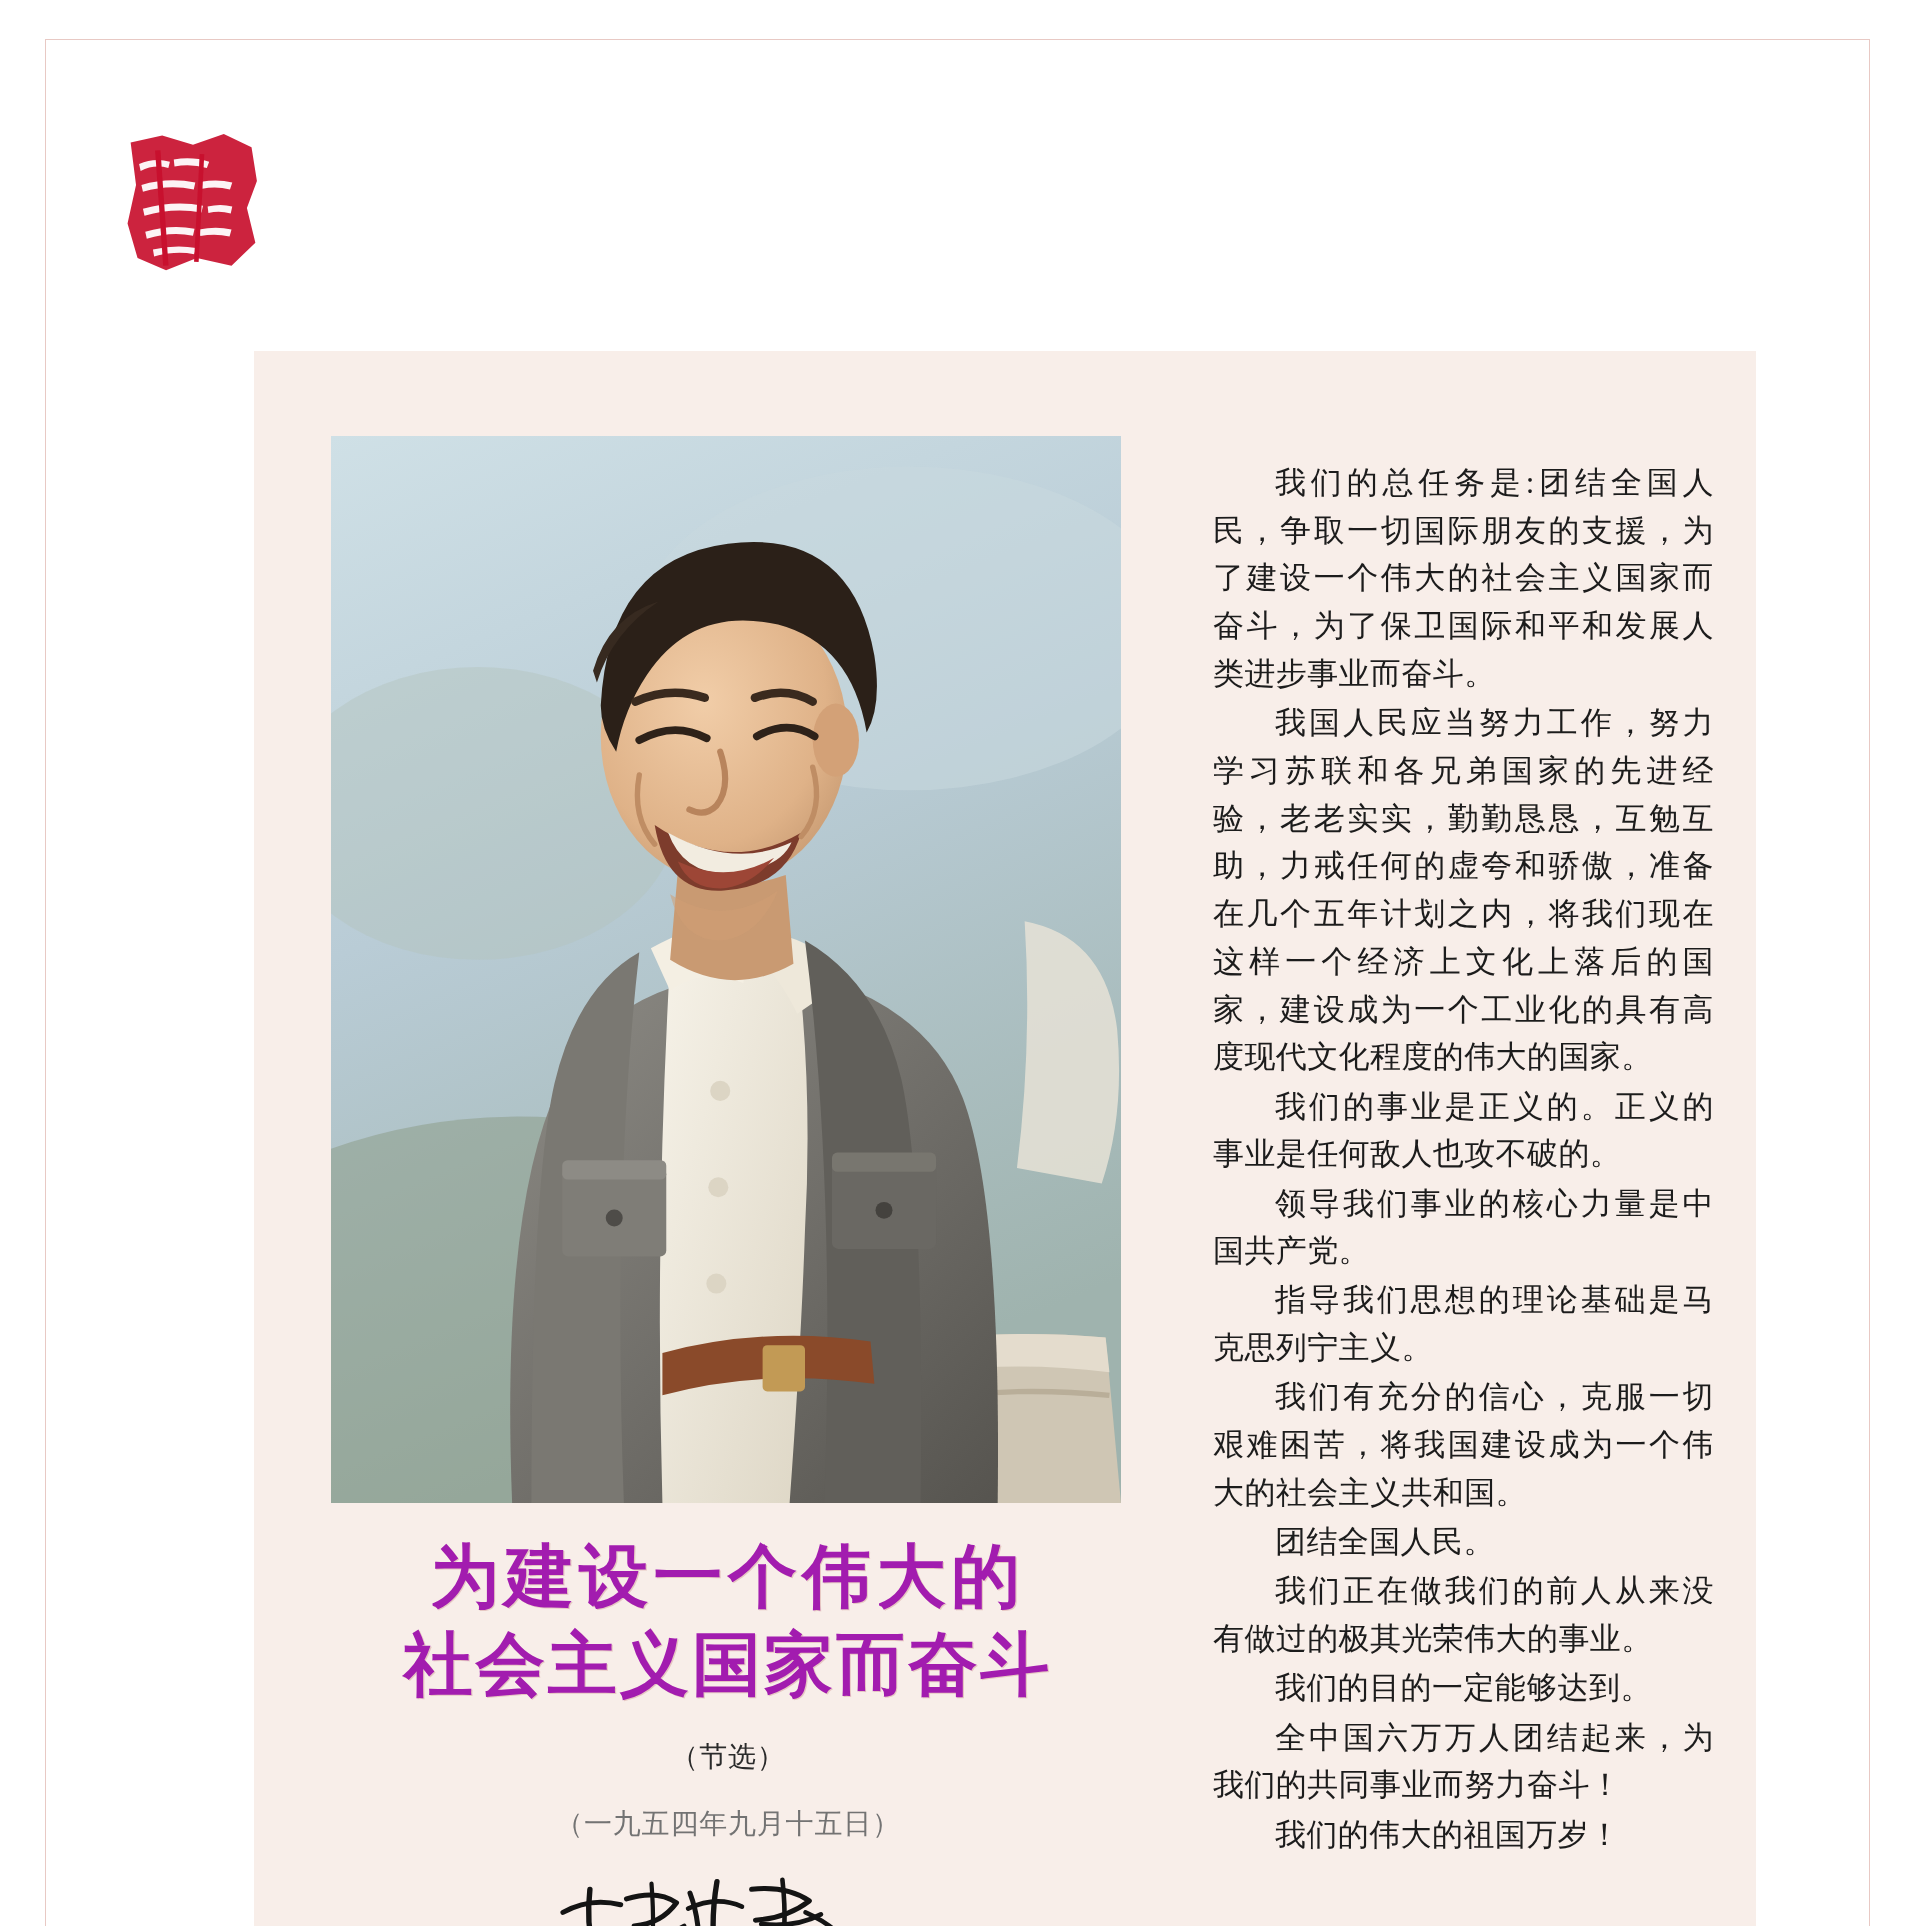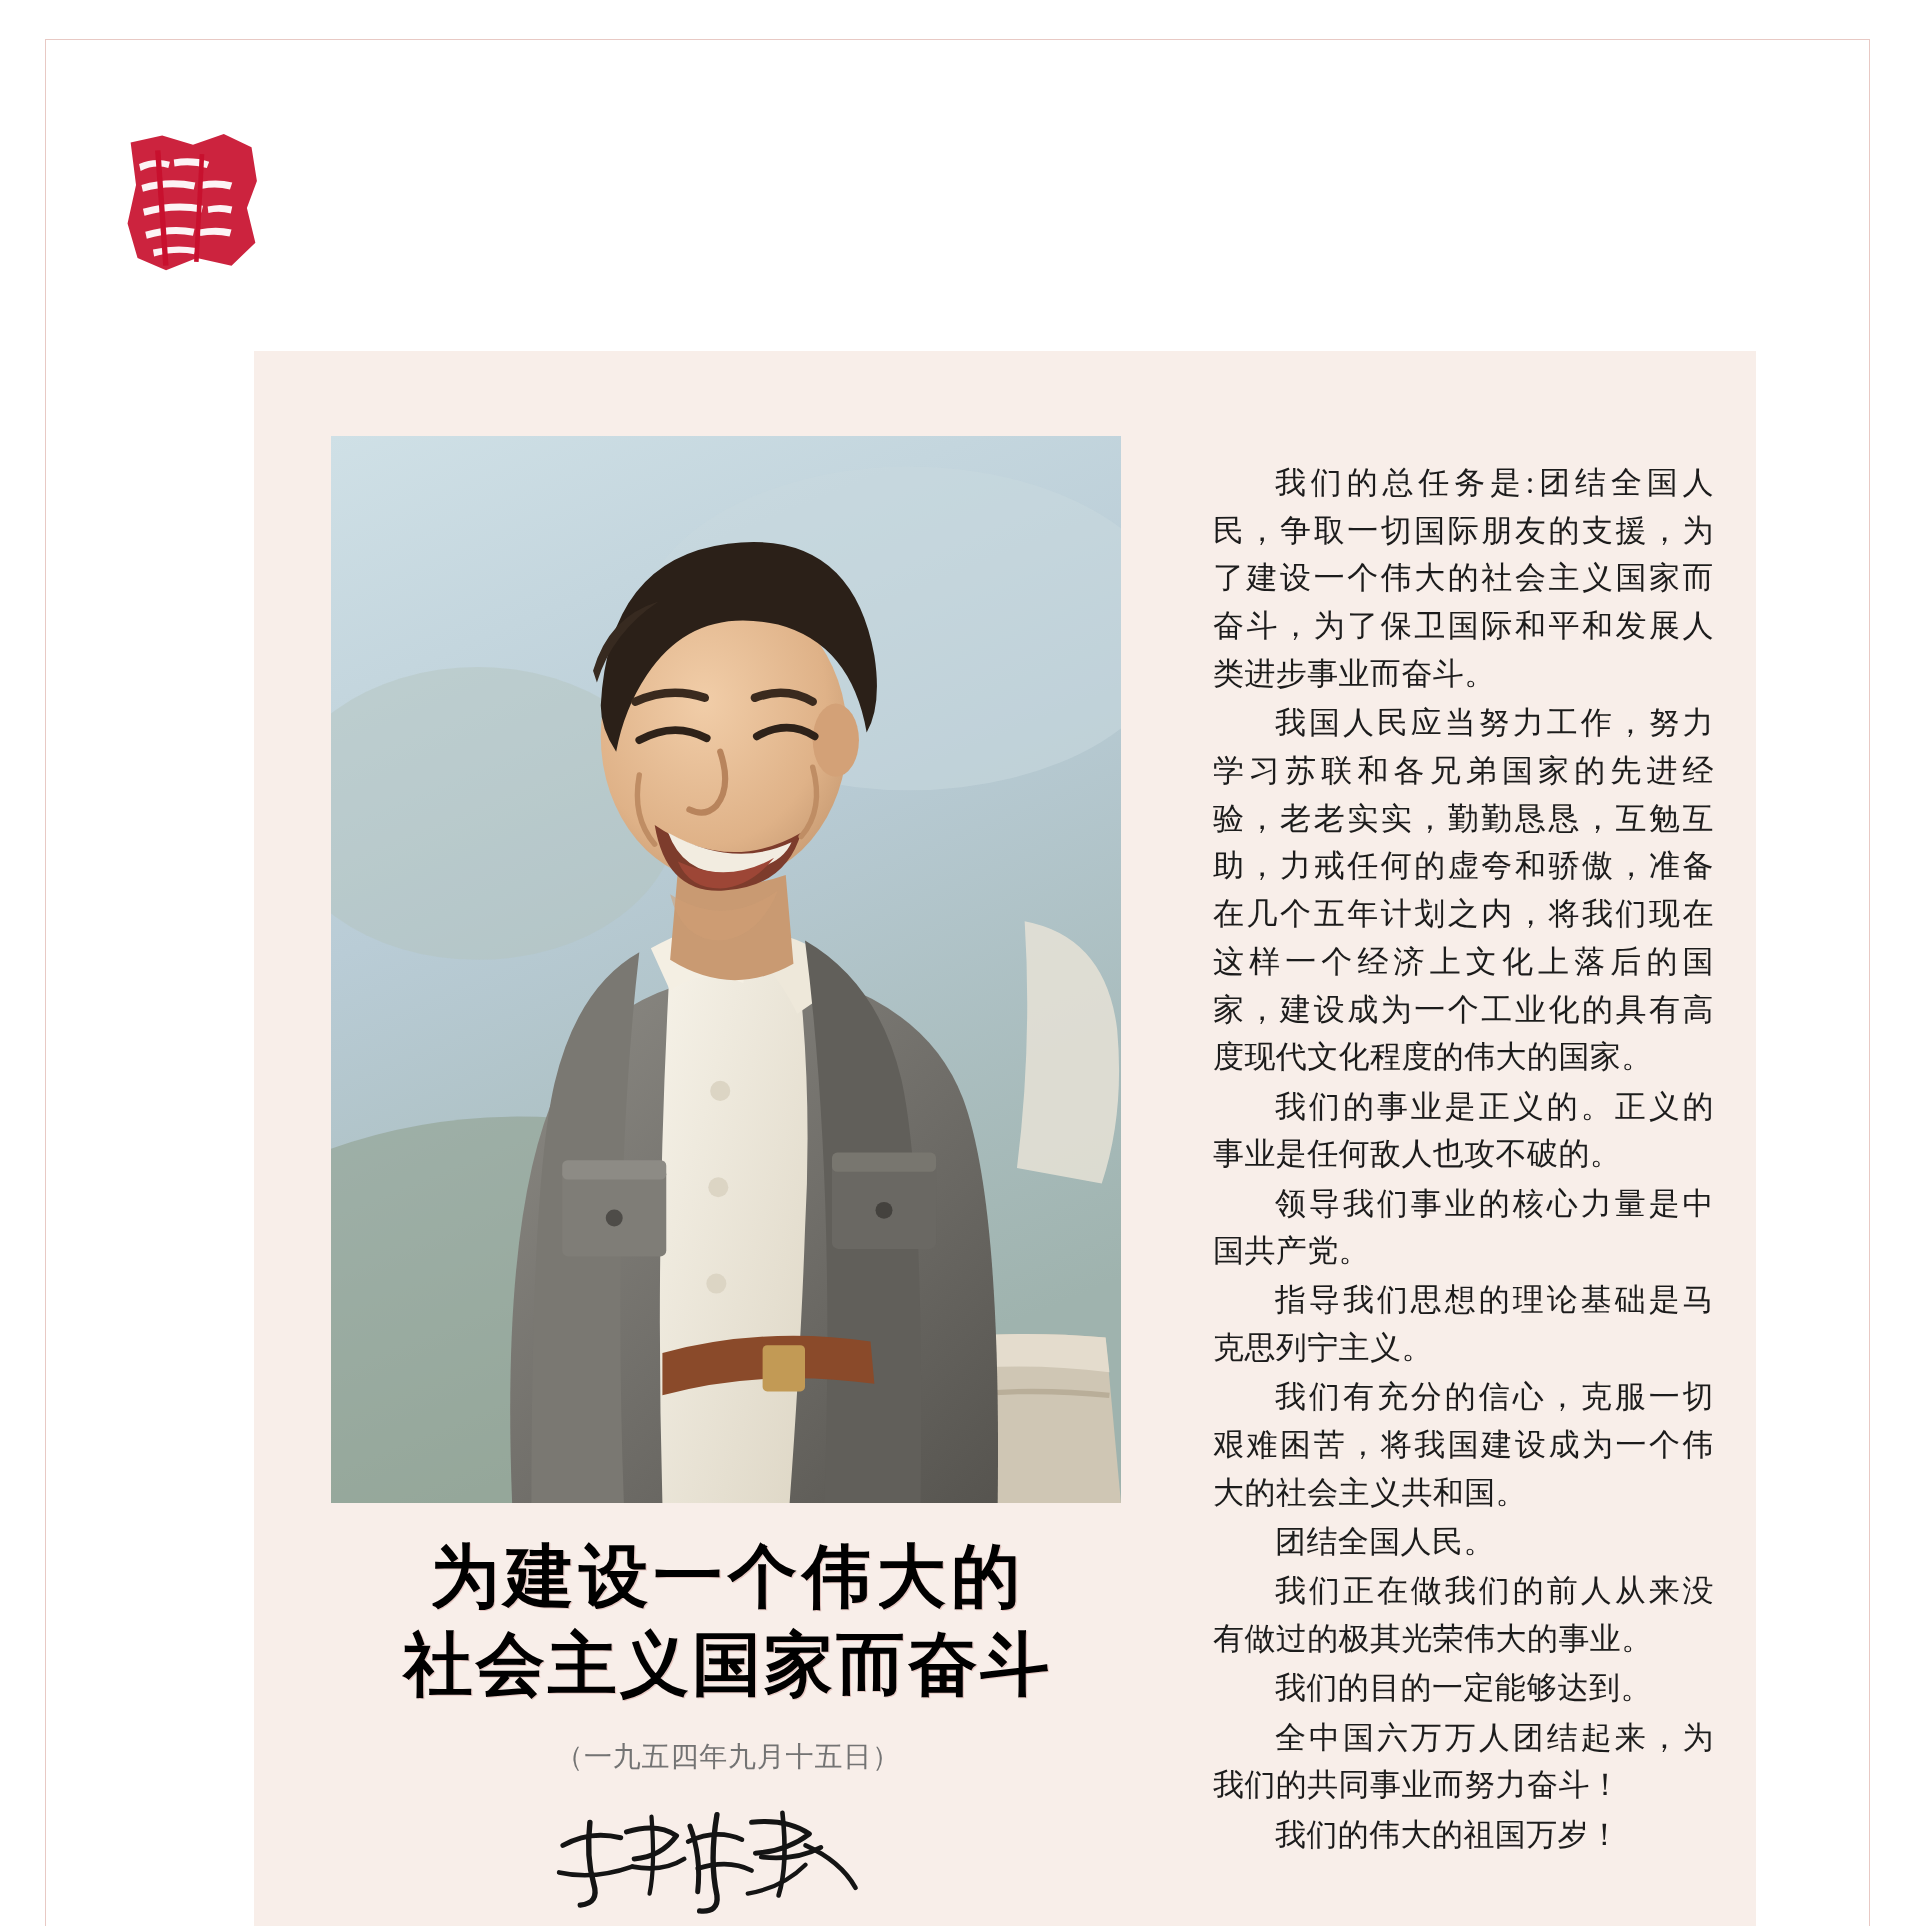--- a/index.html
+++ b/index.html
@@ -80,21 +80,21 @@
     width: 790px;
     height: 1067px;
     overflow: hidden;
     background: #b9c7cf;
   }
   .photo-frame svg { display: block; width: 100%; height: 100%; }
 
   .headline {
     margin-top: 30px;
     text-align: center;
-    color: #000000;
+    color: #a21caf;
     font-family: "Liberation Sans", "DejaVu Sans", sans-serif;
     font-weight: bold;
     font-size: 69px;
     line-height: 1.28;
     letter-spacing: 5.4px;
     text-shadow: 1.2px 1.2px 0 rgba(150,20,15,0.18);
   }
   .headline .l2 { display:block; letter-spacing: 3.1px; }
 
   .subnote {
@@ -260,20 +260,21 @@
 
           <path d="M880 1190 q140 90 280 -10 q-50 120 -150 130 q-100 0 -130 -120 z" fill="#cf9f75" opacity="0.55"></path>
         </svg>
       </div>
 
       <div class="headline">
         <span>为建设一个伟大的</span>
         <span class="l2">社会主义国家而奋斗</span>
       </div>
 
+      <div class="subnote">（节选）</div>
       <div class="datenote">（一九五四年九月十五日）</div>
 
       <div class="signature">
         <svg width="385" height="116" viewBox="0 0 1000 300" xmlns="http://www.w3.org/2000/svg">
           <g fill="none" stroke="#141414" stroke-linecap="round" stroke-linejoin="round">
             <path d="M70 120 q70 -40 150 -20" stroke-width="13"></path>
             <path d="M140 60 q-10 90 10 160 q15 50 -35 55" stroke-width="14"></path>
             <path d="M60 190 q90 20 190 -15" stroke-width="12"></path>
             <path d="M235 85 q80 -25 130 10 q-40 55 -110 60" stroke-width="13"></path>
             <path d="M250 175 q80 15 135 -20" stroke-width="12"></path>

